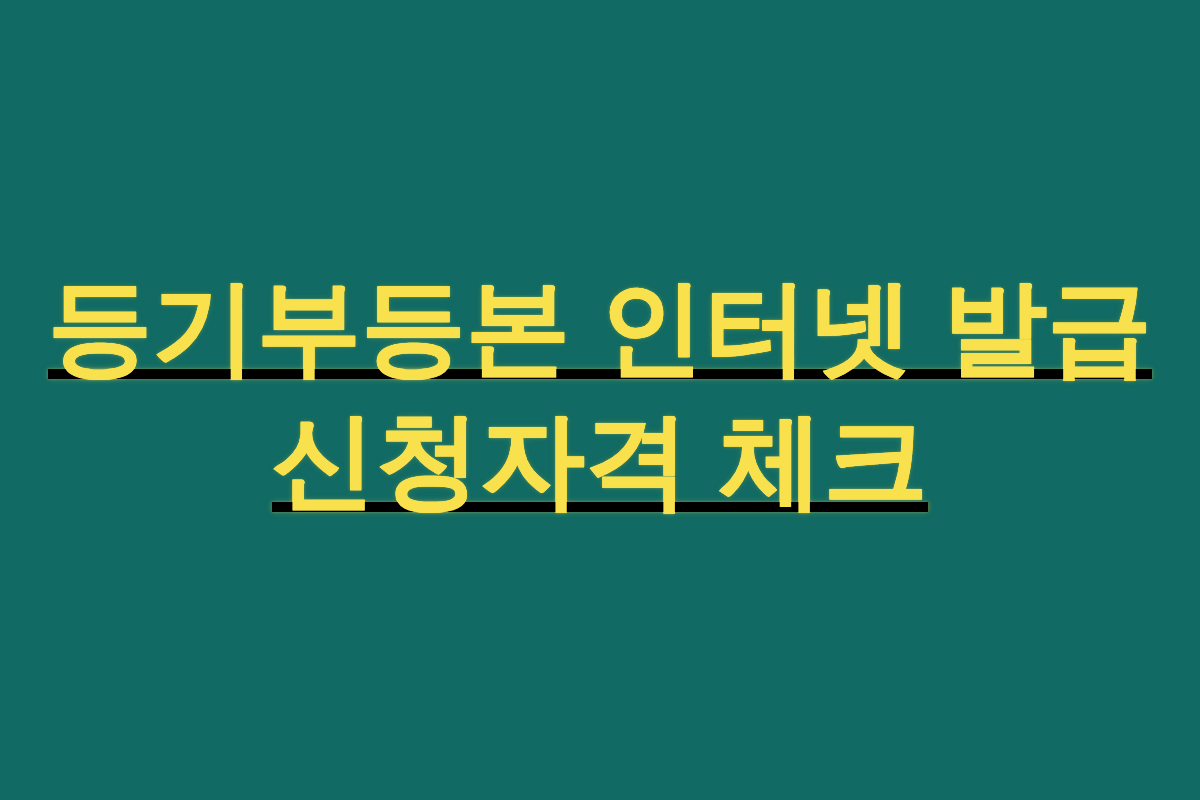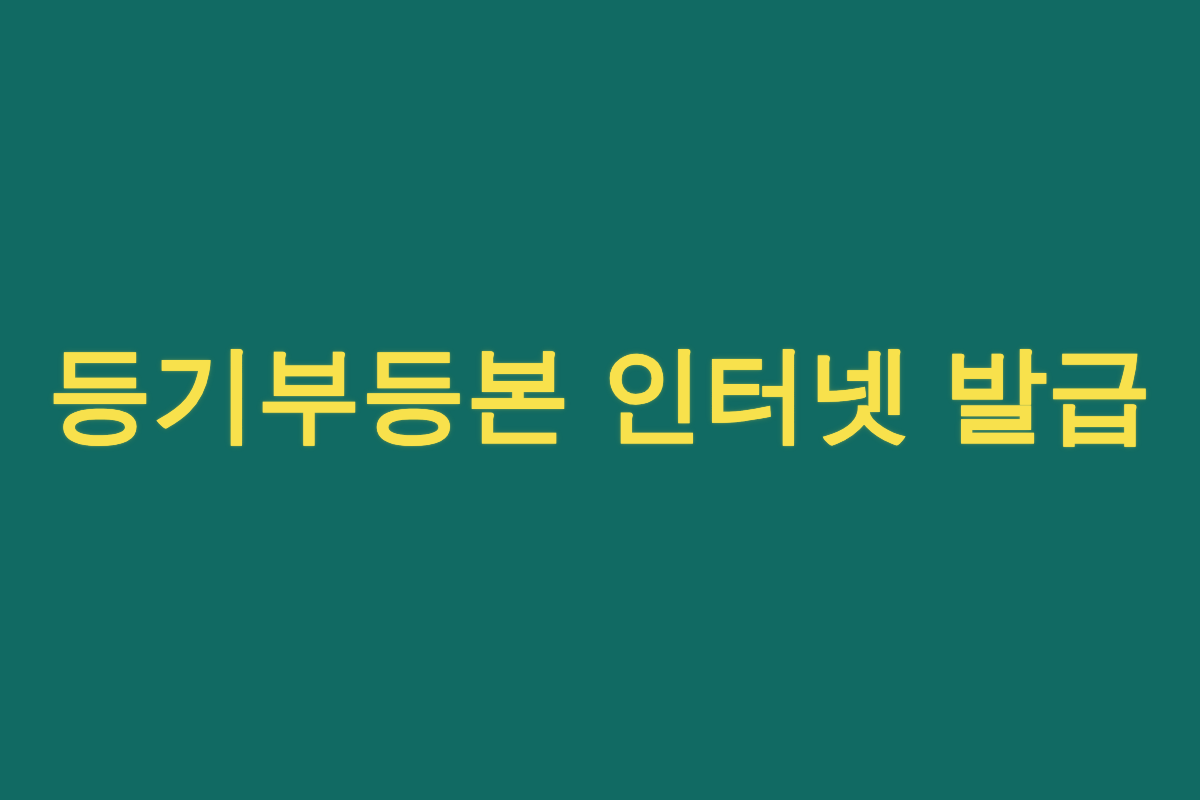--- a/index.html
+++ b/index.html
@@ -56,19 +56,20 @@
     font-size: 104px;
   }
 
   .title-line.line-2 {
     font-size: 104px;
   }
 </style>
 </head>
 <body>
 
-<div id="canvas" style="background: rgb(17, 106, 99);">
+<div id="canvas" style="background: rgb(17, 106, 99); text-decoration: underline;">
 
   <div class="title-block">
     <span class="title-line line-1" style="color: rgb(248, 225, 76); -webkit-text-stroke-color: rgb(248, 225, 76);">등기부등본 인터넷 발급</span>
+    <span class="title-line line-2" style="color: rgb(248, 225, 76); -webkit-text-stroke-color: rgb(248, 225, 76);">신청자격 체크</span>
   </div>
 
 </div>
 
 </body></html>

